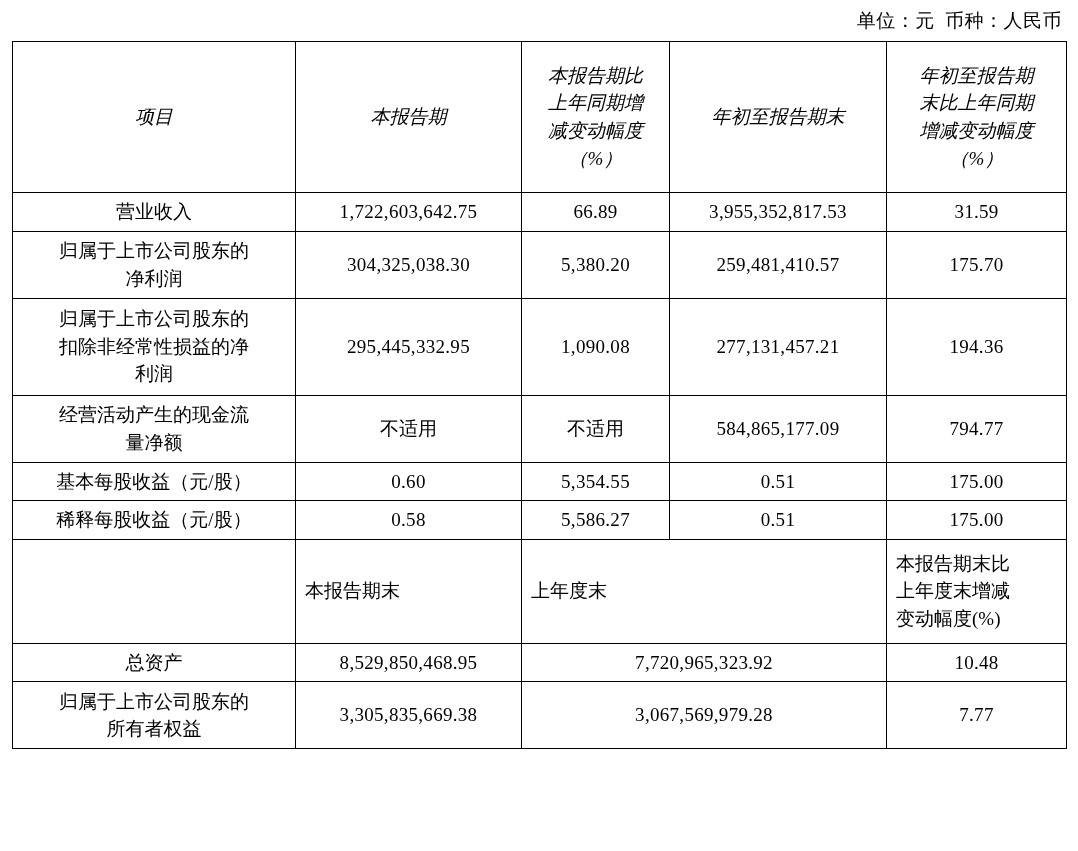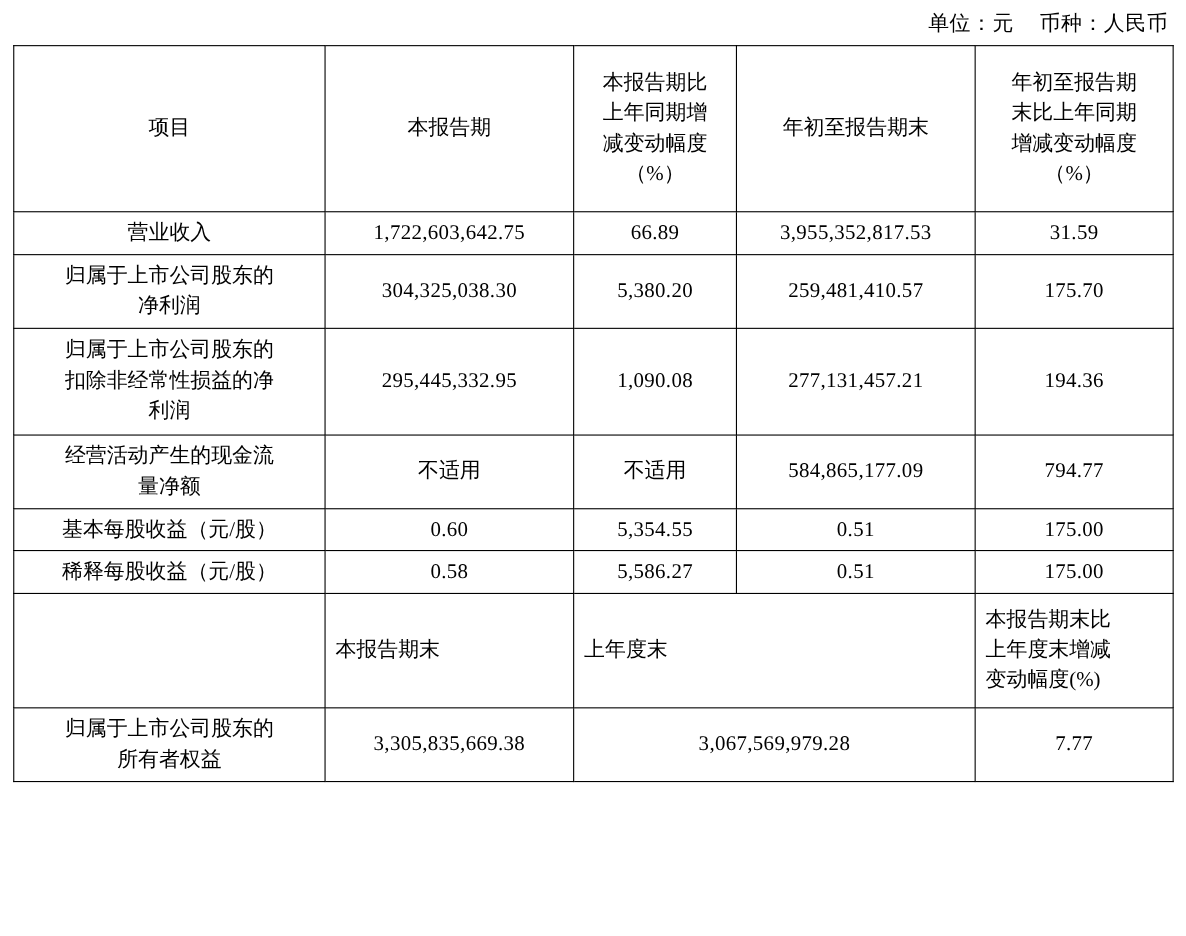--- a/index.html
+++ b/index.html
@@ -21,21 +21,21 @@
     box-sizing: border-box;
   }
   .unit-line {
     position: absolute;
     top: 8px;
     right: 16px;
     font-size: 19px;
     letter-spacing: 0.5px;
     white-space: nowrap;
   }
-  .unit-line span { margin-left: 18px; }
+  .unit-line span { margin-left: 5px; }
   table.fin {
     position: absolute;
     top: 41px;
     left: 12px;
     width: 1054px;
     border-collapse: collapse;
     table-layout: fixed;
     font-size: 19px;
   }
   table.fin td {
@@ -46,20 +46,21 @@
   }
   .c-item  { width: 283px; }
   .c-cur   { width: 226px; }
   .c-pct   { width: 148px; }
   .c-ytd   { width: 217px; }
   .c-pct2  { width: 180px; }
 
   .hd {
     text-align: center;
     height: 140px;
+    font-style: italic;
   }
   .num {
     text-align: center;
     font-family: "Liberation Serif", "DejaVu Serif", serif;
     letter-spacing: 0.3px;
     white-space: nowrap;
   }
   .txt-left { text-align: center; }
   .txt-center { text-align: left; }
   .txt-right { text-align: right; }
@@ -168,20 +169,26 @@
         <td></td>
         <td class="txt-center">本报告期末</td>
         <td class="txt-center" colspan="2">上年度末</td>
         <td class="txt-center">
           <div>本报告期末比</div>
           <div>上年度末增减</div>
           <div>变动幅度(%)</div>
         </td>
       </tr>
 
+      <tr>
+        <td class="txt-left">总资产</td>
+        <td class="num">8,529,850,468.95</td>
+        <td class="num" colspan="2">7,720,965,323.92</td>
+        <td class="num">10.48</td>
+      </tr>
 
       <tr class="r-tall">
         <td class="txt-left">
           <div>归属于上市公司股东的</div>
           <div>所有者权益</div>
         </td>
         <td class="num">3,305,835,669.38</td>
         <td class="num" colspan="2">3,067,569,979.28</td>
         <td class="num">7.77</td>
       </tr>

